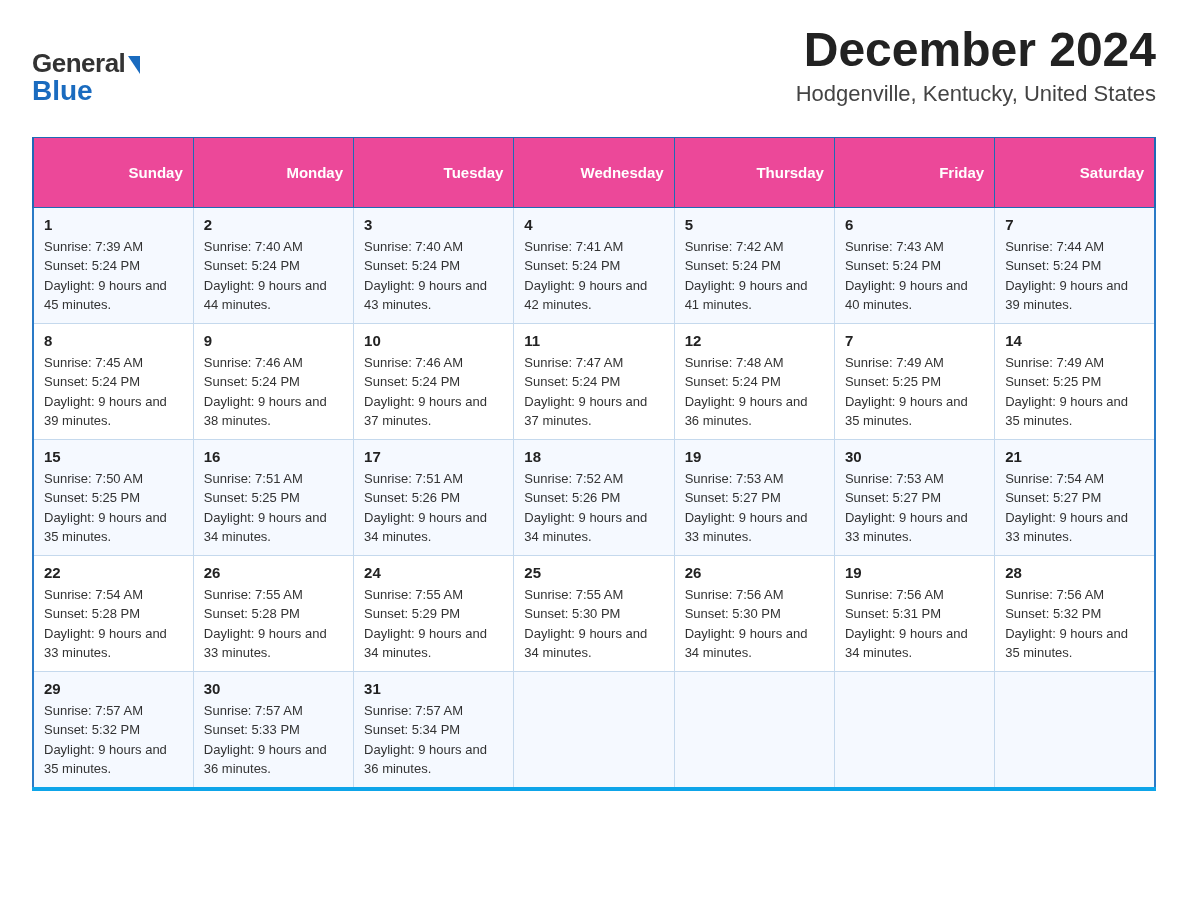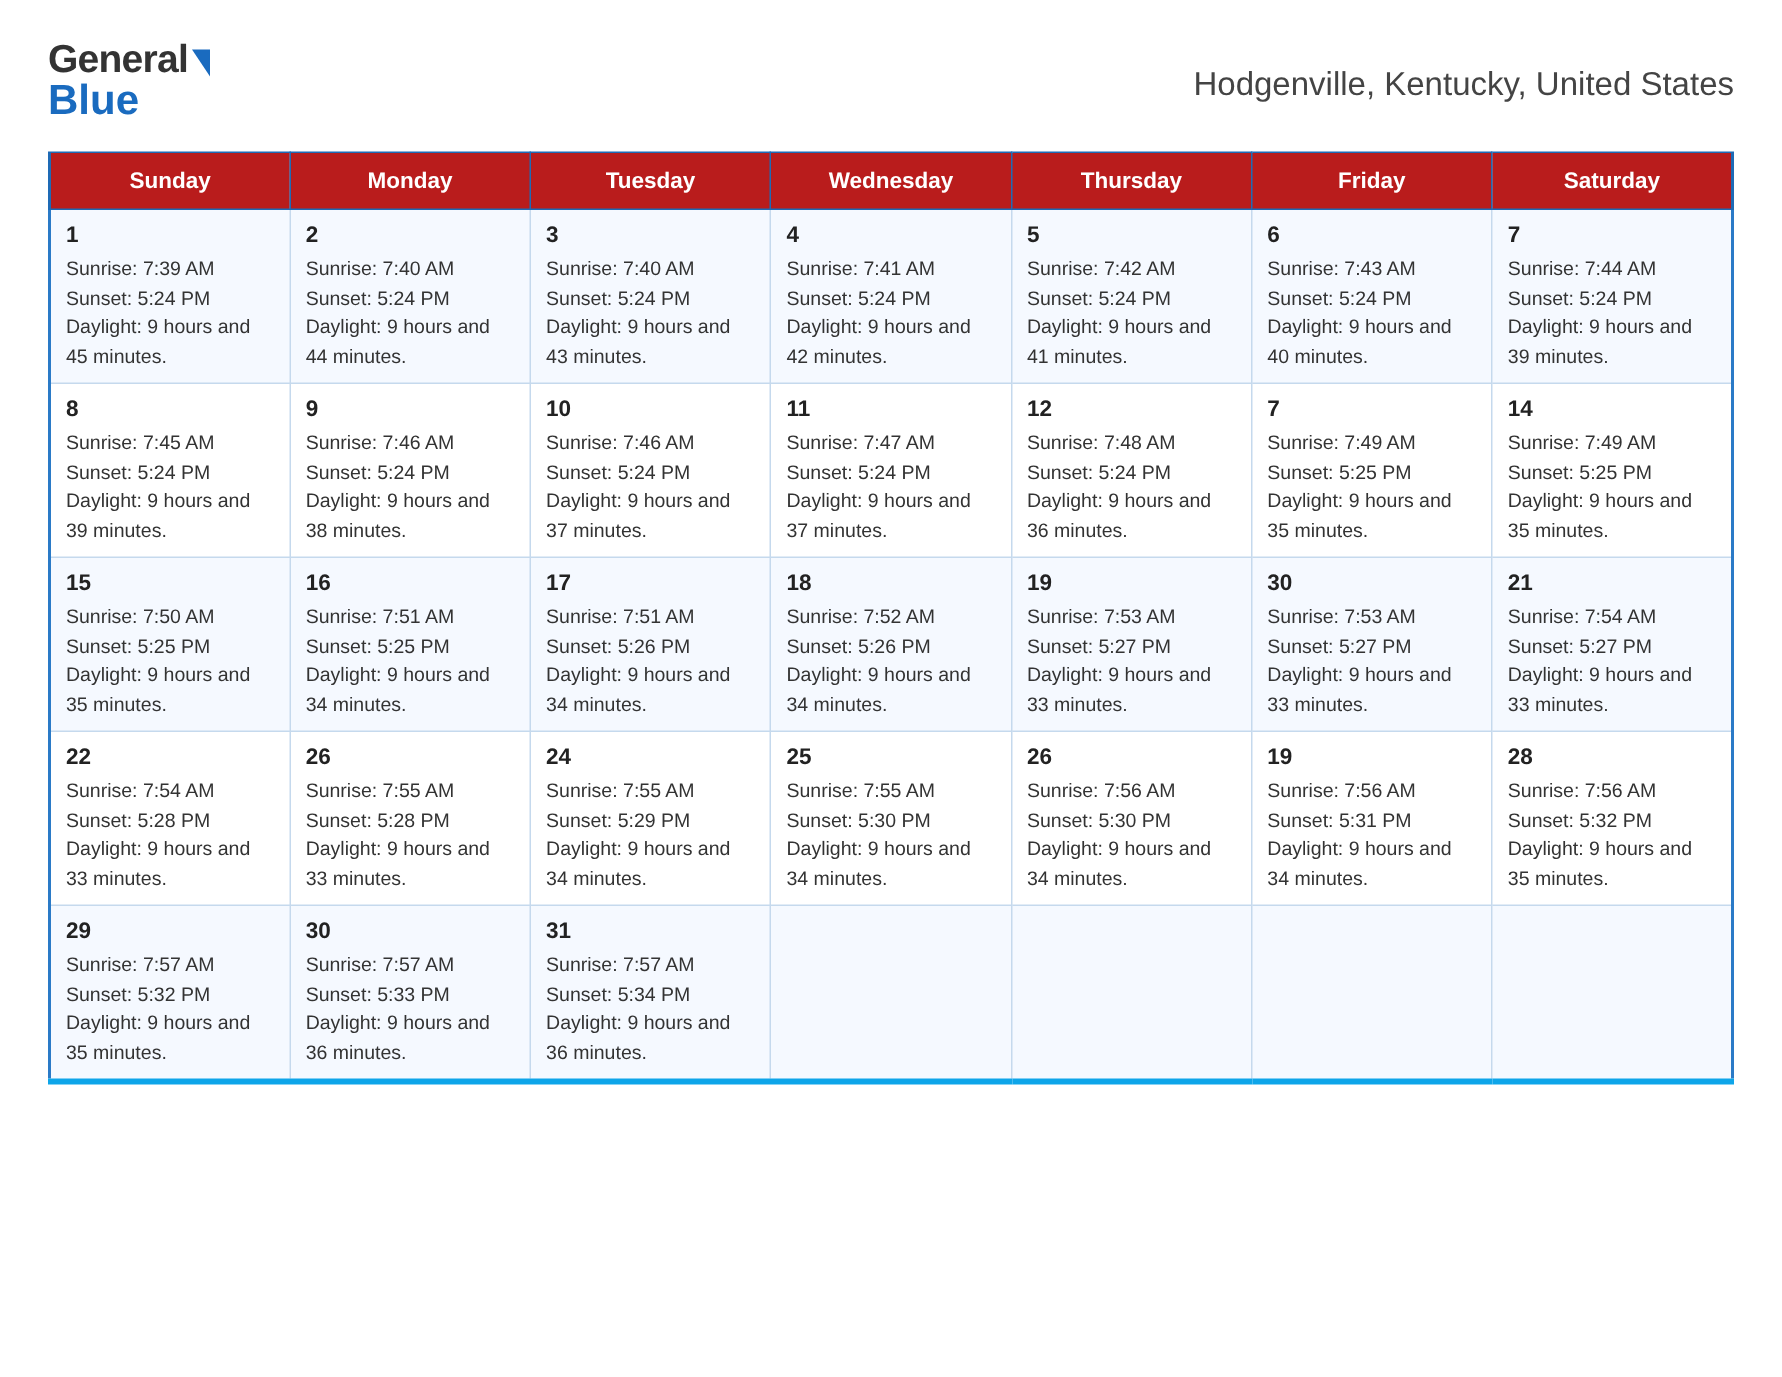--- a/index.html
+++ b/index.html
@@ -6,22 +6,22 @@
     body {
       font-family: Arial, sans-serif;
       background: #fff;
       padding: 24px 32px;
       width: 1188px;
       min-height: 918px;
     }
     .header {
       display: flex;
       justify-content: space-between;
-      align-items: center;
-      margin-bottom: 18px;
+      align-items: flex-end;
+      margin-bottom: 30px;
       gap: 29px;
     }
     .logo {
       display: flex;
       flex-direction: column;
       align-items: flex-start;
     }
     .logo-top {
       display: flex;
       align-items: center;
@@ -60,26 +60,26 @@
       font-size: 22px;
       color: #444;
       margin-top: 4px;
     }
     table {
       width: 100%;
       border-collapse: collapse;
       table-layout: fixed;
     }
     thead tr th {
-      background-color: #b91c1c;
+      background-color: #ec4899;
       color: #fff;
       font-size: 15px;
       font-weight: bold;
-      padding: 10px 10px;
-      text-align: center;
+      padding: 26px 10px;
+      text-align: right;
       border: 1px solid #1e6ab5;
     }
     tbody tr td {
       vertical-align: top;
       border: 1px solid #c5d9ed;
       padding: 8px 10px;
       font-size: 13px;
       color: #222;
       height: 110px;
     }
@@ -124,20 +124,21 @@
 
 <div class="header">
   <div class="logo">
     <div class="logo-top">
       <span class="logo-general">General</span>
       <div class="logo-arrow"></div>
     </div>
     <span class="logo-blue">Blue</span>
   </div>
   <div class="title-section">
+    <div class="calendar-title">December 2024</div>
     <div class="calendar-subtitle">Hodgenville, Kentucky, United States</div>
   </div>
 </div>
 
 <table>
   <thead>
     <tr>
     <th>Sunday</th>
         <th>Monday</th>
         <th>Tuesday</th>

